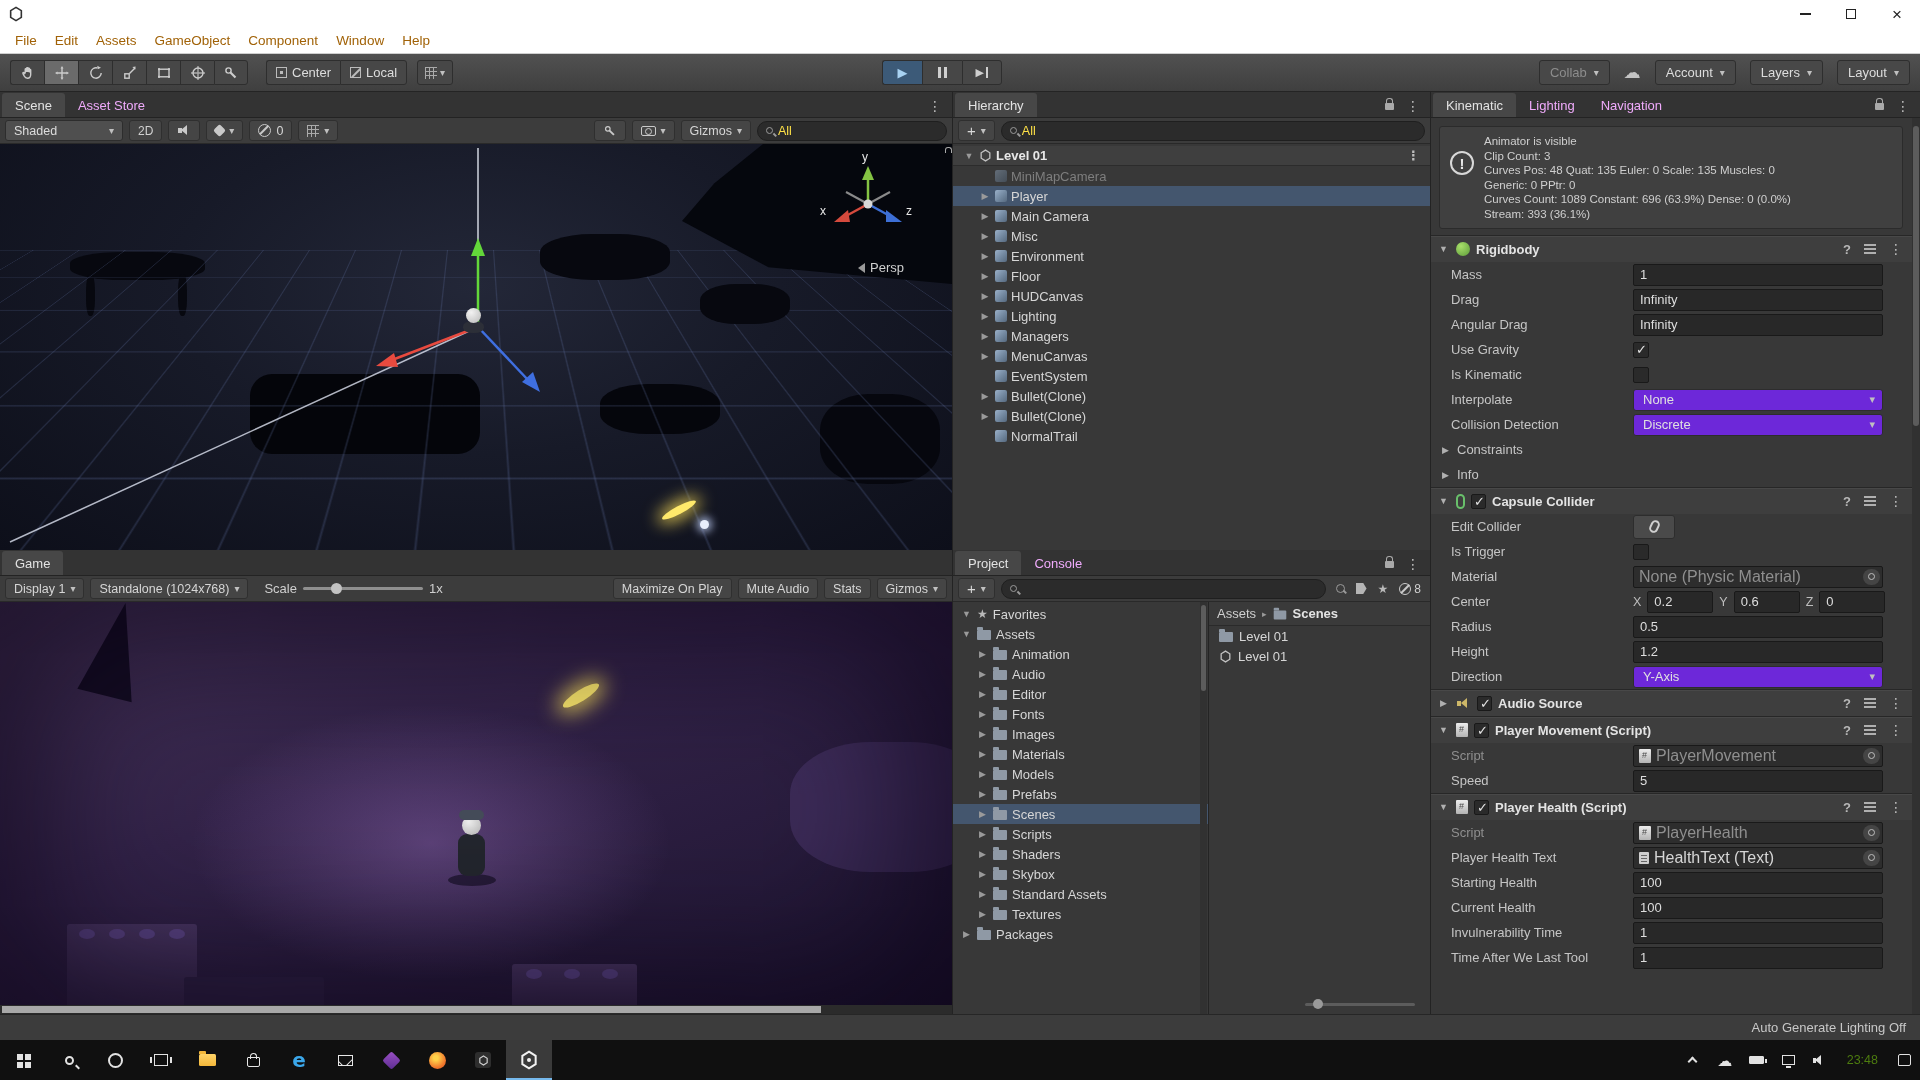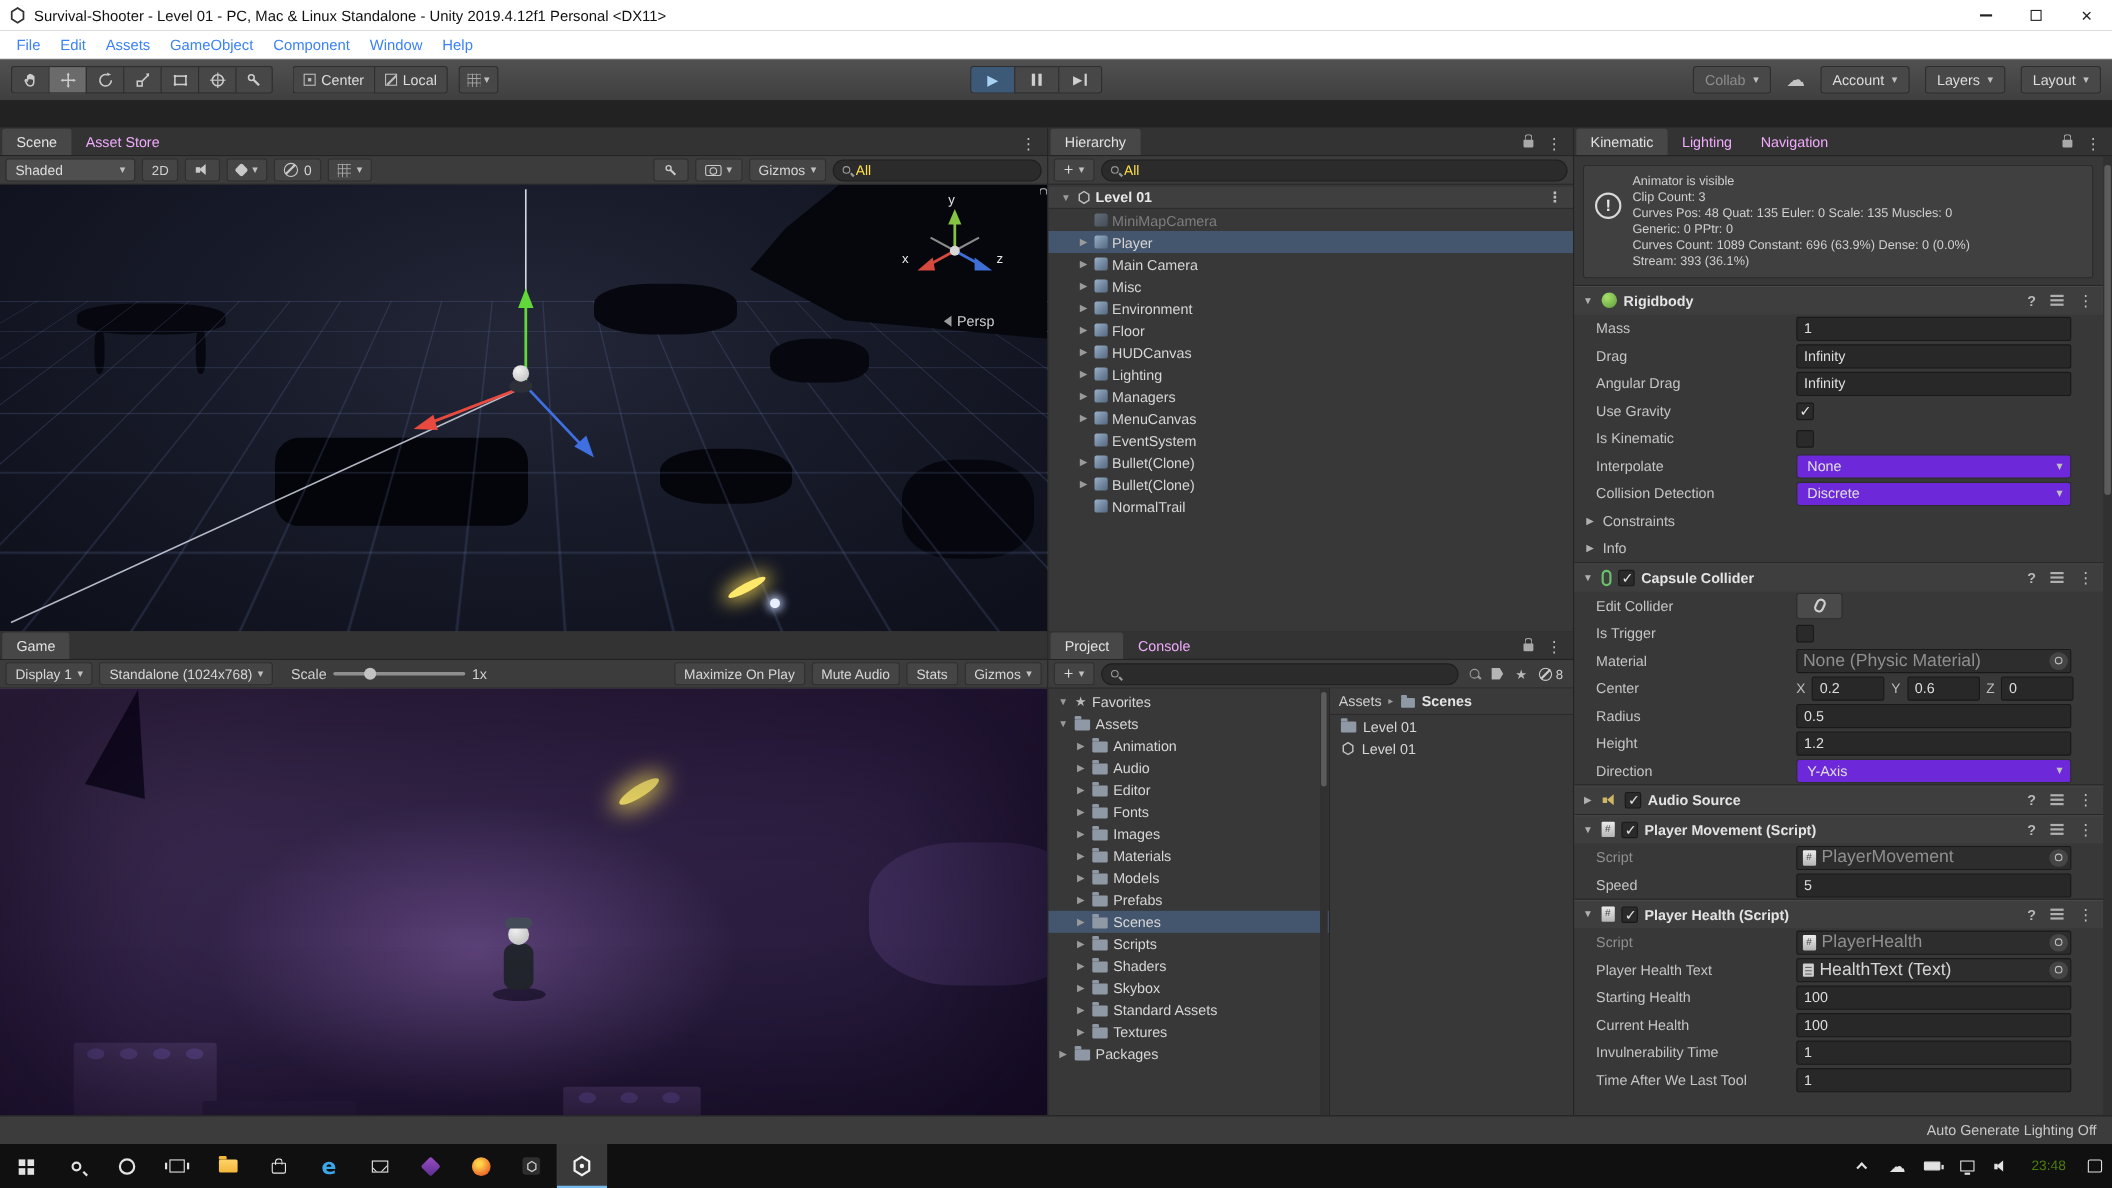--- a/index.html
+++ b/index.html
@@ -14,21 +14,21 @@
   .app-icon { width:16px; height:16px; margin-right:7px; display:flex; }
   .title-text { font-size:13.5px; color:#111; }
   .win-controls { margin-left:auto; display:flex; height:100%; }
   .winbtn { width:46px; height:100%; display:flex; align-items:center; justify-content:center; }
   .glyph-min { width:11px; height:1.5px; background:#222; display:block; }
   .glyph-max { width:10px; height:10px; border:1.5px solid #222; display:block; }
   .glyph-close { font-size:17px; color:#222; line-height:1; }
 
   .menubar { position:absolute; left:0; top:28px; width:1920px; height:26px; background:#ffffff;
     border-bottom:1px solid #cfcfcf; display:flex; align-items:center; padding-left:6px; }
-  .menu-item { padding:0 9px; font-size:13.5px; color:#3b82f6; height:100%; display:flex; align-items:center; }
+  .menu-item { padding:0 9px; font-size:13.5px; color:#a16207; height:100%; display:flex; align-items:center; }
 
   
   .unitybar { position:absolute; left:0; top:54px; width:1920px; height:38px;
     background:linear-gradient(#515151,#3f3f3f); border-bottom:1px solid #242424;
     display:flex; align-items:center; padding:0 10px; }
   .toolgroup { display:flex; }
   .ticon { width:34px; height:25px; background:#474747; border:1px solid #2e2e2e; border-right-width:0;
     display:flex; align-items:center; justify-content:center; }
   .ticon:first-child { border-radius:3px 0 0 3px; }
   .ticon:last-child { border-radius:0 3px 3px 0; border-right-width:1px; }
@@ -58,21 +58,21 @@
   .bar2 i { width:3px; height:11px; background:currentColor; display:block; }
   .stepwrap { display:flex; align-items:center; gap:2px; }
   .stepwrap i { width:2.5px; height:11px; background:currentColor; display:block; }
   .rightbar { margin-left:auto; display:flex; align-items:center; gap:14px; }
   .tb-dd { height:25px; background:#484848; border:1px solid #2e2e2e; border-radius:3px; padding:0 10px;
     display:flex; align-items:center; gap:7px; font-size:13px; color:#ddd; }
   .tb-dd.dim { color:#8d8d8d; }
   .cloud-g { font-size:17px; color:#c4c4c4; line-height:1; }
 
   
-  .panel { position:absolute; background:#383838; overflow:hidden; border-left:1px solid #232323;margin-top:24px; }
+  .panel { position:absolute; background:#383838; overflow:hidden; border-left:1px solid #232323; }
   .tabstrip { height:26px; background:#333333; border-bottom:1px solid #232323; display:flex;
     align-items:flex-end; padding-left:2px; }
   .tab { height:24px; display:flex; align-items:center; padding:0 13px; font-size:13px; color:#f0abfc; }
   .tab.active { background:#474747; color:#e2e2e2; border-radius:3px 3px 0 0; }
   .strip-right { margin-left:auto; display:flex; align-items:center; gap:12px; padding:0 10px 4px 0; }
   .kebab { color:#bdbdbd; font-size:14px; line-height:1; }
   .lock { width:9px; height:7px; background:#a9a9a9; position:relative; border-radius:1px; }
   .lock::before { content:""; position:absolute; left:1px; top:-5px; width:5px; height:5px;
     border:1.5px solid #a9a9a9; border-bottom:none; border-radius:3px 3px 0 0; }
   .ptoolbar { height:26px; background:#3c3c3c; border-bottom:1px solid #292929; display:flex;
@@ -294,21 +294,20 @@
 </style>
 </head>
 <body>
 
 <div class="titlebar">
   <span class="app-icon">
     <svg width="16" height="16" viewBox="0 0 24 24">
         <path d="M12 2 L20 7 V17 L12 22 L4 17 V7 Z" fill="none" stroke="#333" stroke-width="2.4"></path>
       </svg>
   </span>
-  <span class="title-text">Survival-Shooter - Level 01 - PC, Mac &amp; Linux Standalone - Unity 2019.4.12f1 Personal &lt;DX11&gt;</span>
   <div class="win-controls">
     <div class="winbtn">
         <span class="glyph-min"></span>
       </div>
     <div class="winbtn">
         <span class="glyph-max"></span>
       </div>
     <div class="winbtn">
         <span class="glyph-close">×</span>
       </div>

